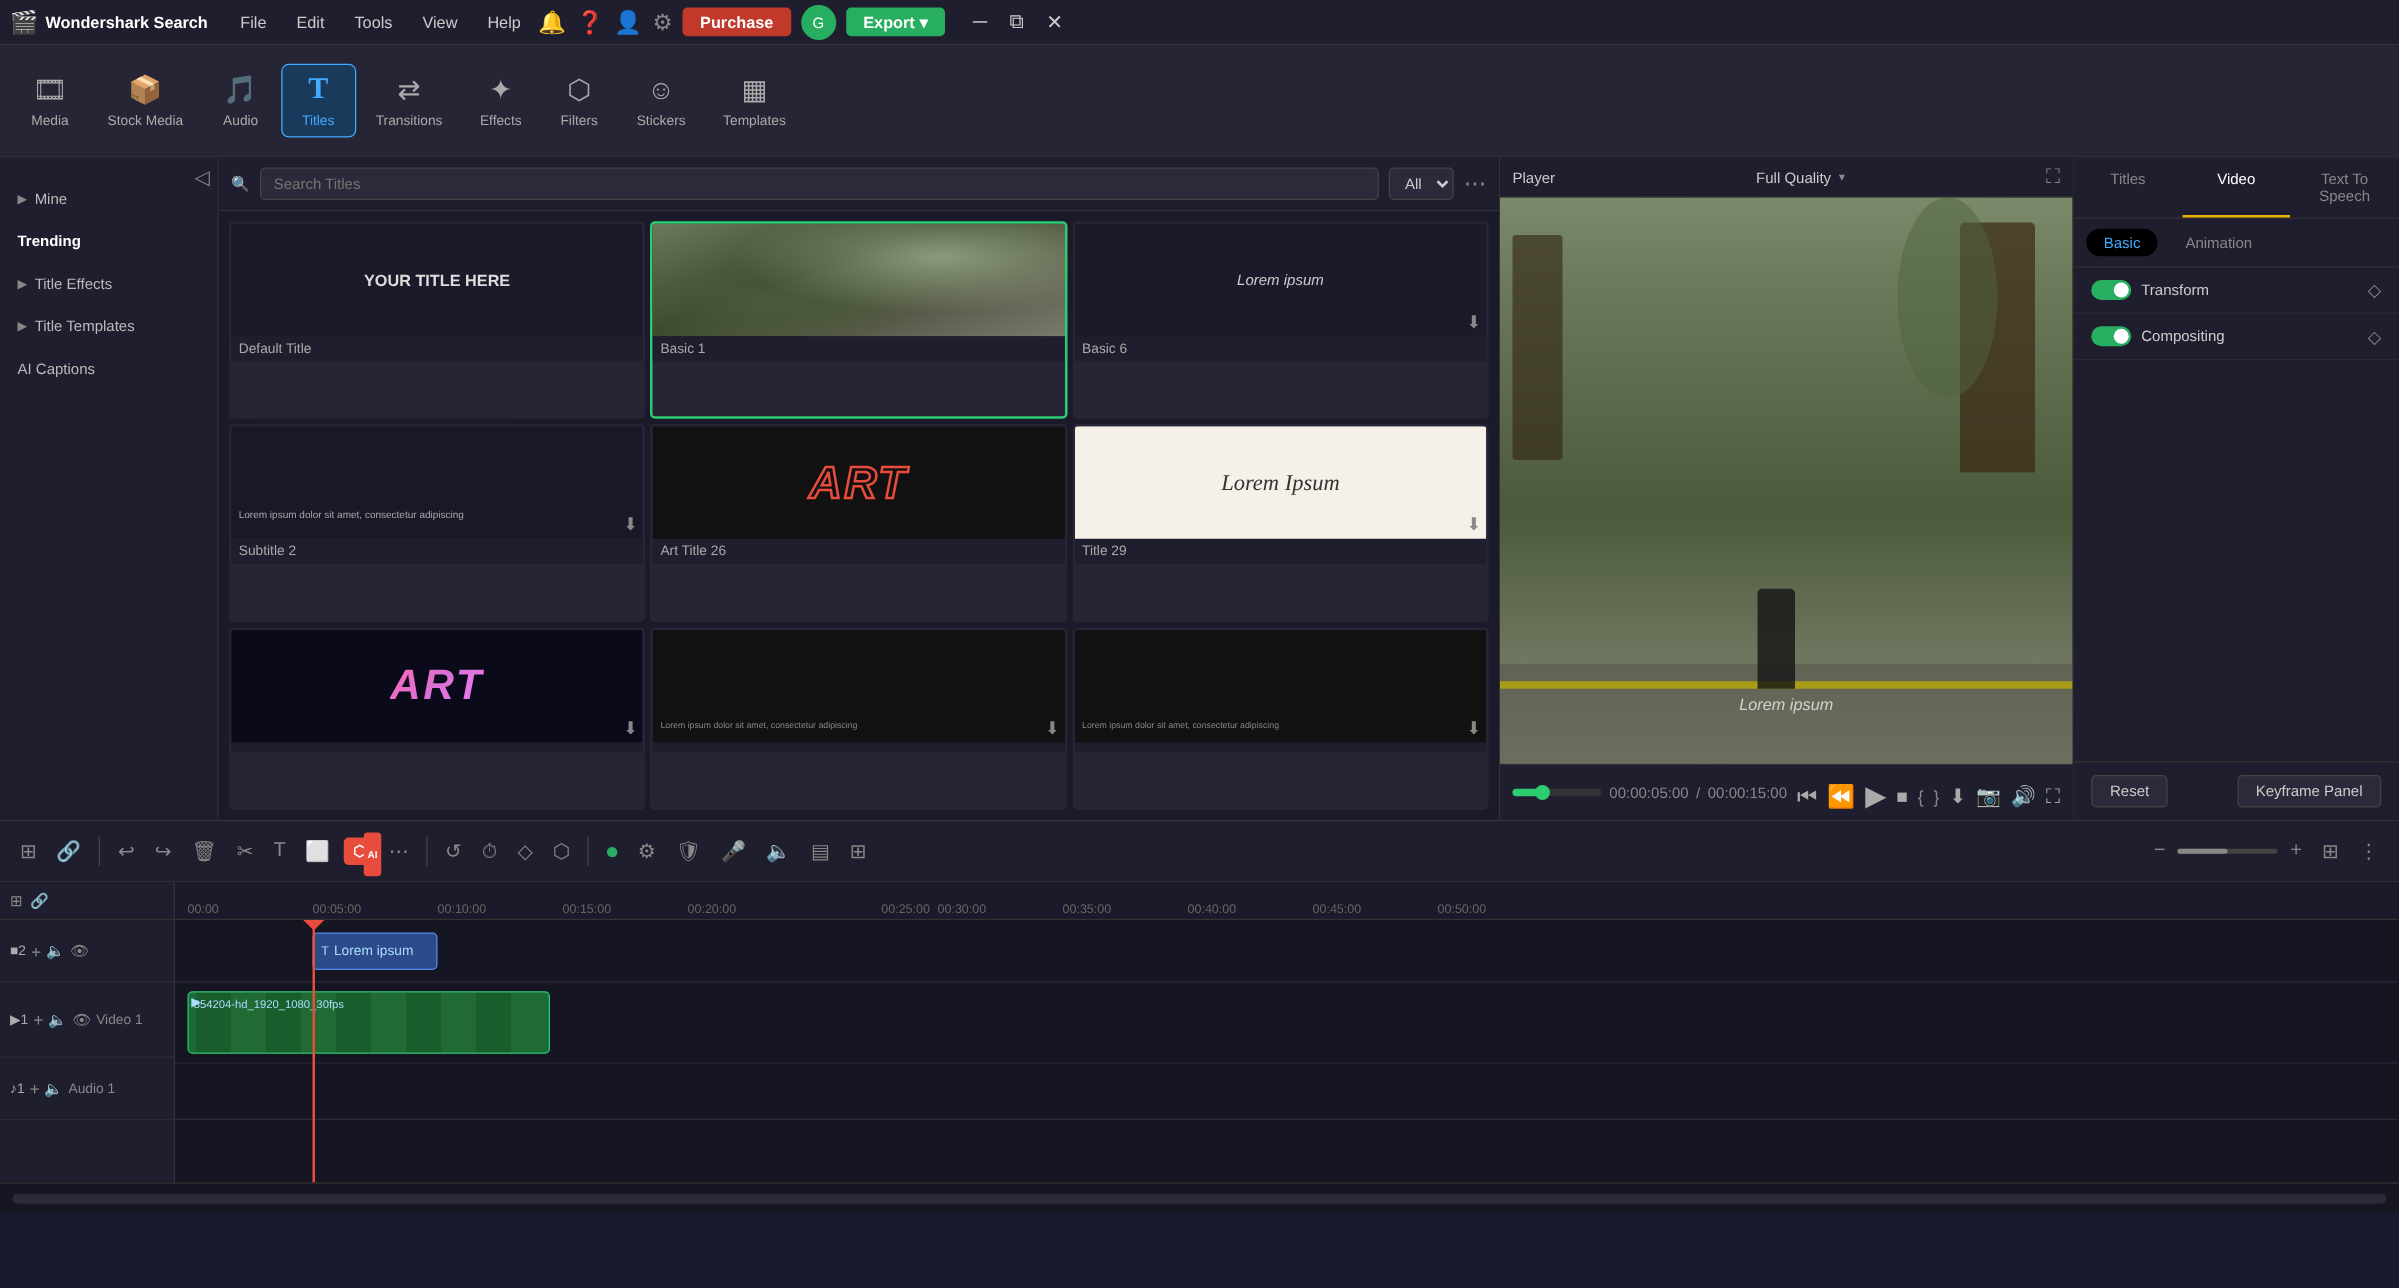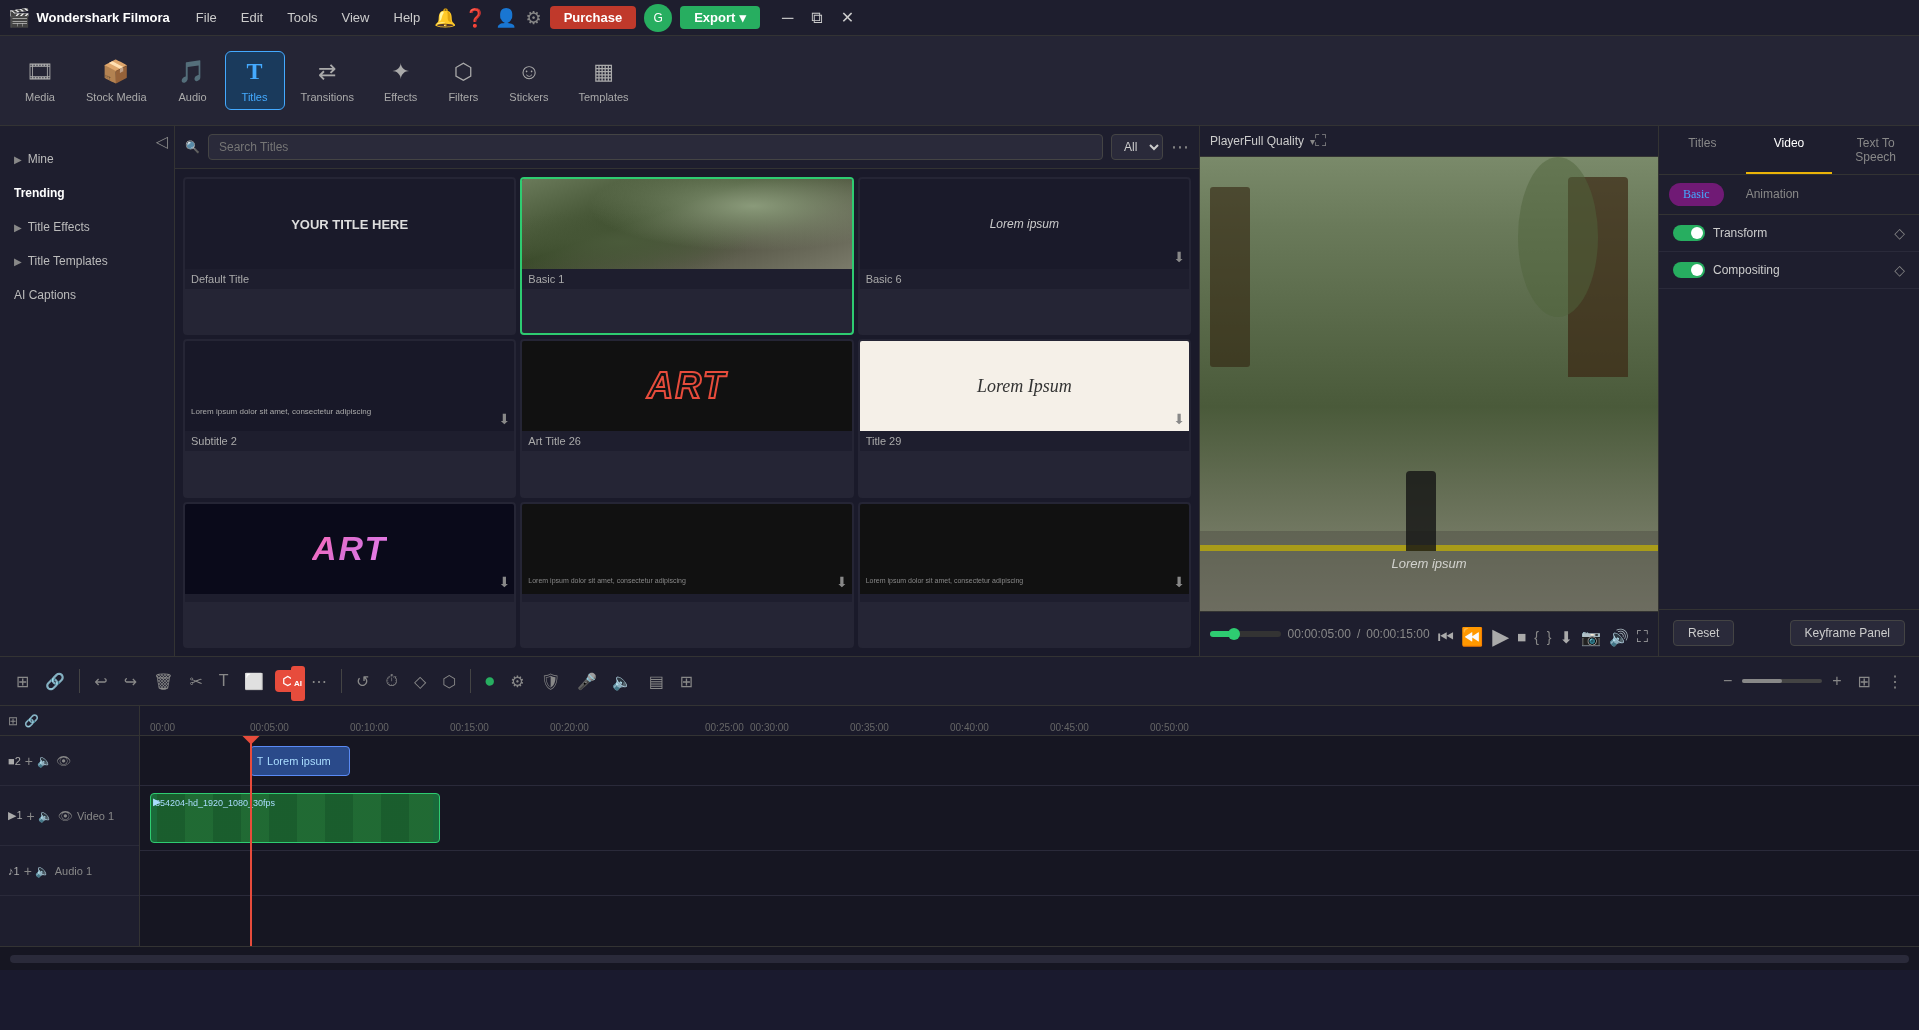--- a/index.html
+++ b/index.html
@@ -41,35 +41,35 @@
 
     #titles-grid { display: grid; grid-template-columns: repeat(3, 1fr); gap: 4px; padding: 8px; overflow-y: auto; flex: 1; }
     .title-card { background: #252535; border-radius: 4px; cursor: pointer; overflow: hidden; border: 2px solid transparent; }
     .title-card.selected { border-color: #2ecc71; }
     .title-card .preview { height: 90px; display: flex; align-items: center; justify-content: center; position: relative; background: #1a1a2a; overflow: hidden; }
     .title-card .card-label { padding: 4px 6px; font-size: 11px; color: #aaa; background: #1e1e2e; }
     .download-icon { position: absolute; bottom: 4px; right: 4px; color: #888; font-size: 14px; }
 
     
     #preview-panel { width: 460px; background: #111; display: flex; flex-direction: column; border-left: 1px solid #333; border-right: 1px solid #333; }
-    #preview-header { display: flex; align-items: center; justify-content: flex-start; padding: 6px 10px; background: #1e1e2e; border-bottom: 1px solid #333; }
+    #preview-header { display: flex; align-items: center; justify-content: space-between; padding: 6px 10px; background: #1e1e2e; border-bottom: 1px solid #333; }
     #preview-controls { display: flex; align-items: center; padding: 6px 10px; gap: 8px; background: #1e1e2e; border-top: 1px solid #333; }
     .time-display { font-size: 12px; color: #888; }
     .progress-bar { flex: 1; height: 6px; background: #333; border-radius: 3px; position: relative; }
     .progress-fill { height: 100%; width: 33%; background: #2ecc71; border-radius: 3px; }
     .progress-handle { width: 12px; height: 12px; background: #2ecc71; border-radius: 50%; position: absolute; top: -3px; left: 33%; transform: translateX(-50%); }
 
     
     #right-panel { width: 260px; background: #1e1e2e; display: flex; flex-direction: column; }
     #right-tabs { display: flex; border-bottom: 1px solid #333; }
     .right-tab { flex: 1; text-align: center; padding: 10px 6px; cursor: pointer; font-size: 12px; color: #888; }
     .right-tab.active { color: #fff; border-bottom: 2px solid #eab308; }
     #right-sub-tabs { display: flex; padding: 8px 10px; gap: 8px; border-bottom: 1px solid #333; }
     .sub-tab { padding: 4px 14px; border-radius: 14px; cursor: pointer; font-size: 12px; color: #888; }
-    .sub-tab.active { background: #701a75; color: #4af; font-family: Liberation Serif, serif; }
+    .sub-tab.active { background: #000000; color: #4af; }
     .property-row { display: flex; align-items: center; justify-content: space-between; padding: 10px 14px; border-bottom: 1px solid #2a2a3a; }
     .property-label { color: #ccc; font-size: 12px; }
     .toggle-on { display: inline-block; width: 32px; height: 16px; background: #27ae60; border-radius: 8px; position: relative; cursor: pointer; }
     .toggle-on::after { content: ''; position: absolute; width: 12px; height: 12px; background: #fff; border-radius: 50%; top: 2px; right: 2px; }
     .diamond-icon { color: #888; font-size: 14px; }
 
     
     #timeline-toolbar { height: 50px; background: #1e1e2e; display: flex; align-items: center; padding: 0 10px; gap: 4px; border-top: 1px solid #333; border-bottom: 1px solid #333; }
     .tl-btn { background: none; border: none; color: #888; font-size: 16px; cursor: pointer; padding: 4px 6px; border-radius: 4px; }
     .tl-divider { width: 1px; height: 24px; background: #444; margin: 0 4px; }
@@ -115,21 +115,21 @@
         radial-gradient(ellipse at 30% 70%, #4a5a3a 0%, transparent 40%),
         linear-gradient(160deg, #6a7a5a 0%, #3a4a2a 40%, #5a5a4a 70%, #7a7a6a 100%);
     }
   </style>
 </head>
 <body>
 
 <div id="menu-bar">
   <div class="logo">
     <span style="font-size:18px">🎬</span>
-    <span class="logo-text">Wondershark Filmora</span>
+    <span class="logo-text">Wondershark Search</span>
   </div>
   <div class="menu-item">File</div>
   <div class="menu-item">Edit</div>
   <div class="menu-item">Tools</div>
   <div class="menu-item">View</div>
   <div class="menu-item">Help</div>
   <div class="right-controls">
     <span style="color:#888;font-size:18px;cursor:pointer">🔔</span>
     <span style="color:#888;font-size:18px;cursor:pointer">❓</span>
     <span style="color:#888;font-size:18px;cursor:pointer">👤</span>

